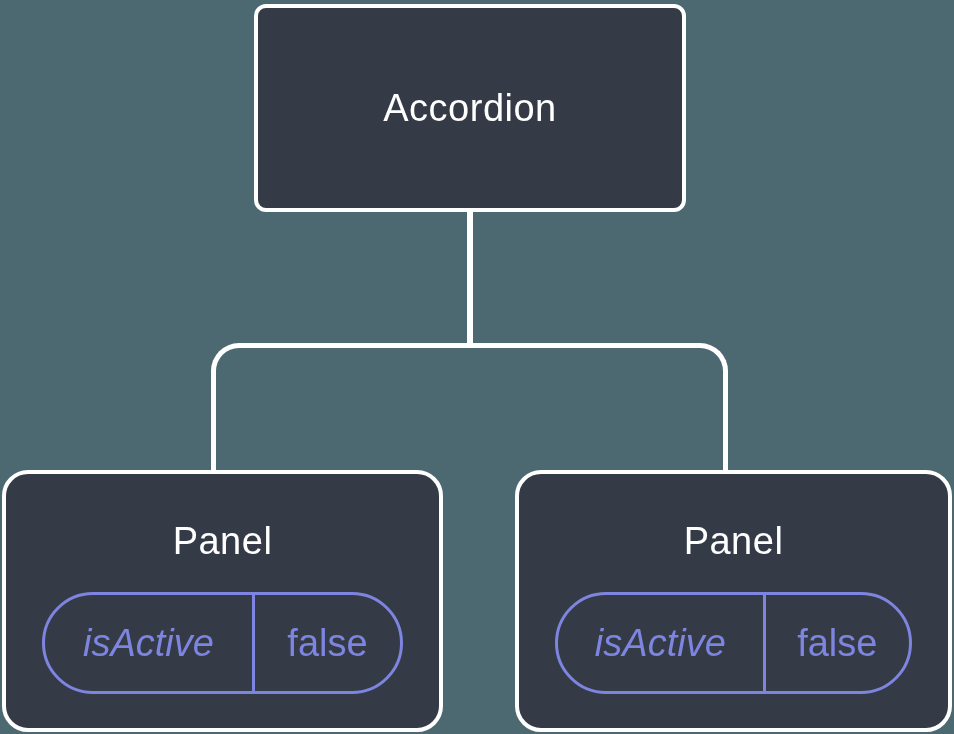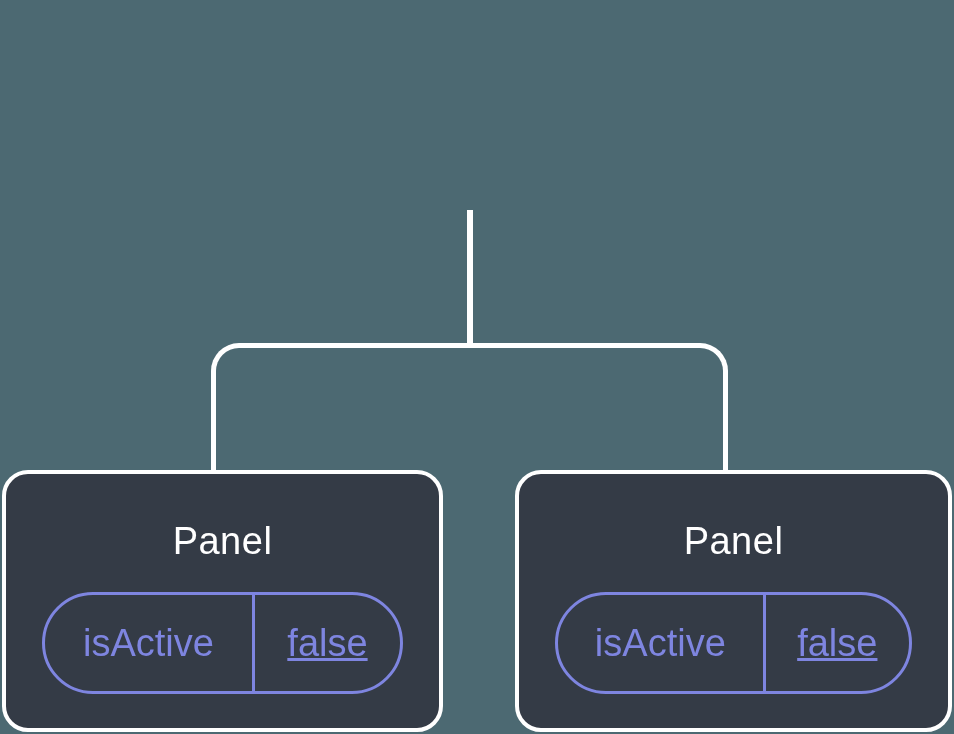--- a/index.html
+++ b/index.html
@@ -78,24 +78,24 @@
     display: flex;
     align-items: center;
     justify-content: center;
     color: #7E85E0;
     font-size: 38px;
     font-weight: 400;
   }
   .pill-key {
     flex: 0 0 58.3%;
     border-right: 3px solid #7E85E0;
+    font-style: italic;
   }
   .pill-value {
     flex: 1 1 auto;
-    text-decoration: underline;
   }
 
   
   .connector-stem {
     position: absolute;
     left: 467px;
     top: 210px;
     width: 6px;
     height: 138px;
     background: #FFFFFF;
@@ -112,20 +112,23 @@
     border-right: 5px solid #FFFFFF;
     border-bottom: none;
     border-radius: 28px 28px 0 0;
   }
 </style>
 </head>
 <body>
 
 <div class="canvas">
 
+  <div class="node root-node">
+    <span class="node-label">Accordion</span>
+  </div>
 
   <div class="connector-stem"></div>
   <div class="connector-branch"></div>
 
   <div class="node panel-node panel-left">
     <div class="panel-label">Panel</div>
     <div class="state-pill">
       <span class="pill-cell pill-key">isActive</span>
       <span class="pill-cell pill-value">false</span>
     </div>

